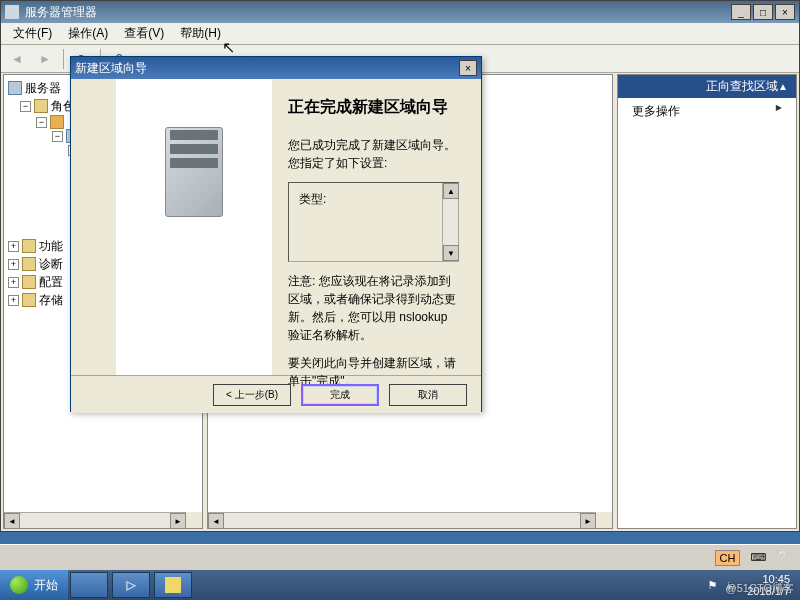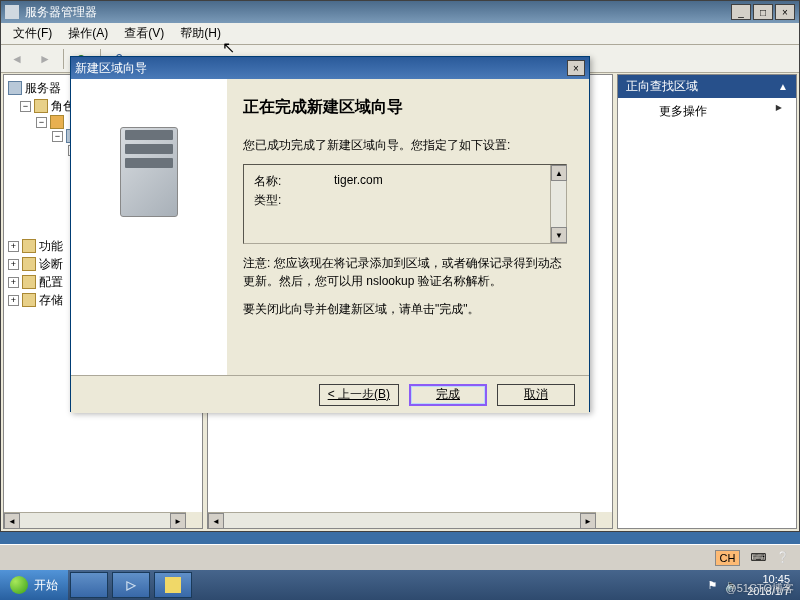--- a/index.html
+++ b/index.html
@@ -106,29 +106,27 @@
   background: #f0f0ea;
   border-bottom: 1px solid #aca899;
   padding: 3px 6px;
 }
 .action-section {
   background: #27508b;
   color: #fff;
   padding: 3px 8px;
   display: flex;
   align-items: center;
-  justify-content: space-between;
-  gap: 11px;
+  justify-content: flex-end;
 }
 .action-section .chev { font-size: 10px; }
 .action-item {
   padding: 5px 14px;
   display: flex;
   justify-content: space-between;
-  margin-left: 27px;
 }
 .action-item .tri { font-size: 8px; color: #333; }
 
 .tree {
   padding: 4px;
   font-size: 12px;
   line-height: 18px;
 }
 .tree .node {
   display: flex;
@@ -174,21 +172,21 @@
   display: flex;
   align-items: center;
   justify-content: center;
   font-size: 8px;
 }
 
 
 .dialog {
   position: absolute;
   top: 56px; left: 70px;
-  width: 520px;
+  width: 412px;
   height: 356px;
   background: #ece9d8;
   border: 1px solid #003c74;
   box-shadow: 2px 2px 6px rgba(0,0,0,0.3);
   z-index: 100;
 }
 .dialog .titlebar {
   background: linear-gradient(#2a5a9a, #4a7ab8);
   color: #fff;
 }
@@ -198,20 +196,21 @@
   border: 1px solid #404040;
   display: flex;
   align-items: center;
   justify-content: center;
   font-size: 10px;
   color: #000;
 }
 .dialog-body {
   display: flex;
   height: 296px;
+  padding-left: 45px;
 }
 .wizard-graphic {
   width: 156px;
   background: #fff;
   display: flex;
   align-items: flex-start;
   justify-content: center;
   padding-top: 48px;
 }
 .server-img {
@@ -264,26 +263,25 @@
   justify-content: flex-end;
   padding: 0 14px;
   gap: 10px;
   background: #ece9d8;
 }
 .dlgbtn {
   min-width: 78px;
   height: 22px;
   background: #ece9d8;
   border: 1px solid #404040;
-  font-size: 12px;
+  font-size: 10px;
   display: flex;
   align-items: center;
   justify-content: center;
   padding: 0 8px;
-  text-decoration: underline;
 }
 .dlgbtn.default {
   border: 2px solid #8b5cf6;
   box-shadow: inset 0 0 0 1px #b8d8f8;
 }
 
 
 .tray-row {
   position: absolute;
   bottom: 30px; left: 0; right: 0;
@@ -476,24 +474,20 @@
         <div class="bay"></div>
           <div class="bay"></div>
           <div class="bay"></div>
       </div>
     </div>
     <div class="wizard-content">
       <h2>正在完成新建区域向导</h2>
       <p>您已成功完成了新建区域向导。您指定了如下设置:</p>
       <div class="settings-box">
         <div class="row">
-          <span class="lbl">名称:</span>
-          <span>tiger.com</span>
-        </div>
-        <div class="row">
           <span class="lbl">类型:</span>
         </div>
         <div class="sbar-v">
           <div class="sbarrow" style="top:0">▲</div>
           <div class="sbarrow" style="bottom:0">▼</div>
         </div>
       </div>
       <p>注意: 您应该现在将记录添加到区域，或者确保记录得到动态更新。然后，您可以用 nslookup 验证名称解析。</p>
       <p>要关闭此向导并创建新区域，请单击"完成"。</p>
     </div>

